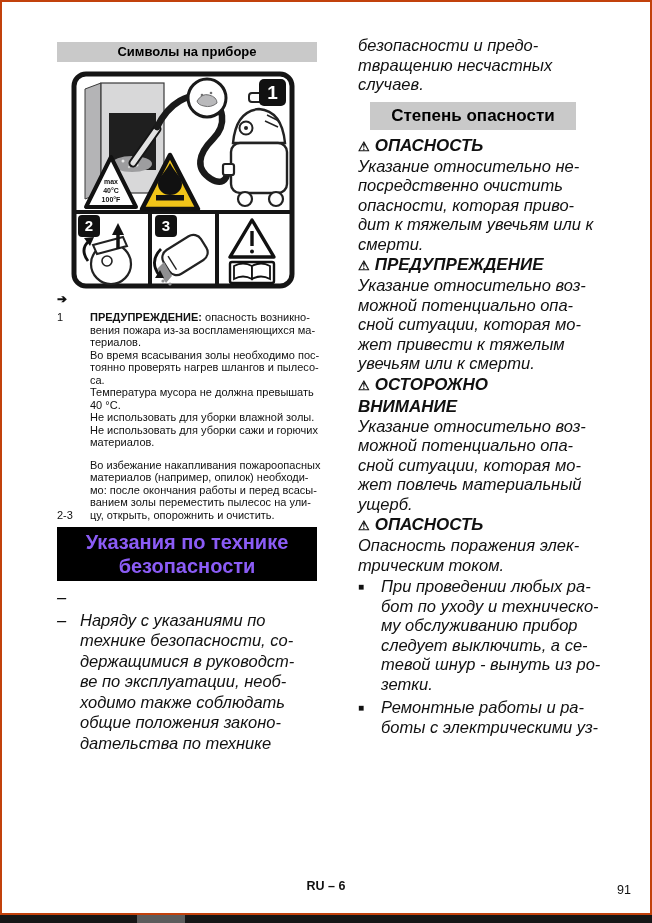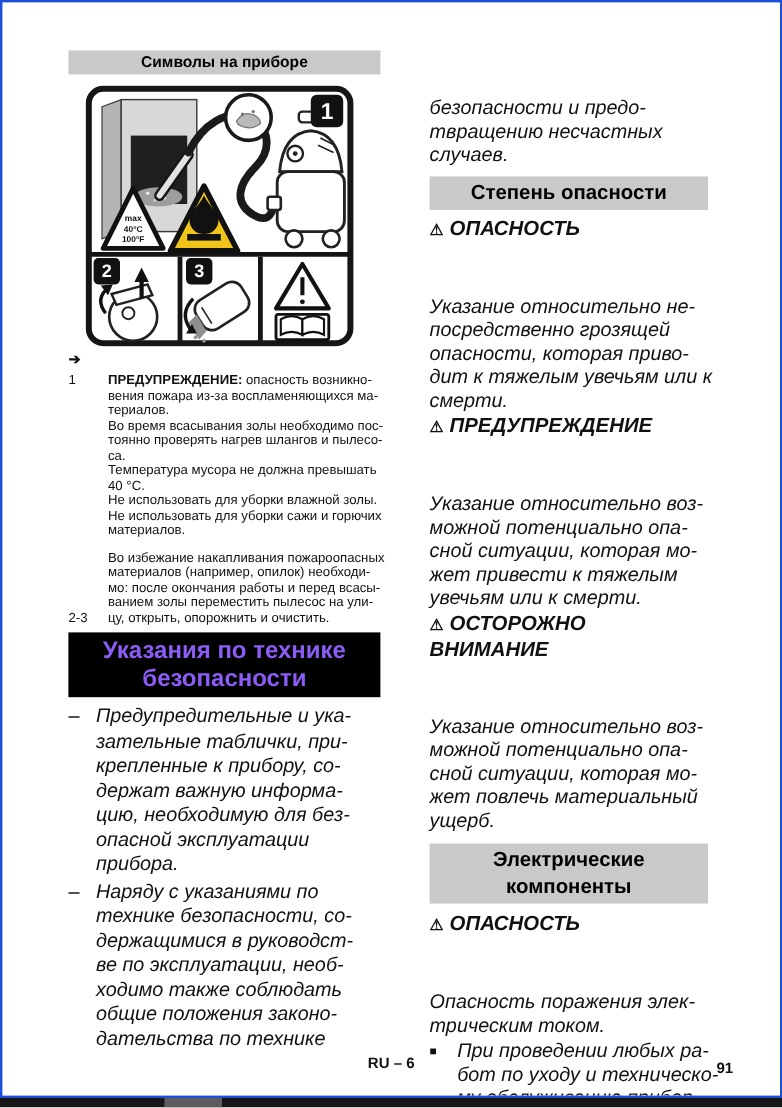--- a/index.html
+++ b/index.html
@@ -1,64 +1,64 @@
 <!DOCTYPE html>
 <html><head>
 <meta charset="utf-8">
 <style>
   html,body{margin:0;padding:0;background:#e8e8e8;}
   .viewport{position:relative;width:652px;height:923px;background:#fff;overflow:hidden;
             font-family:"Liberation Sans",sans-serif;color:#111;}
   .page{position:absolute;left:0;top:0;right:0;bottom:8px;background:#fff;
-        border:2px solid #1d4ed8;box-sizing:border-box;overflow:hidden;}
+        border:2px solid #c2410c;box-sizing:border-box;overflow:hidden;}
 
   .col{position:absolute;}
   .col-left{left:55px;top:40px;width:278px;}
   .col-right{left:356px;top:34px;width:288px;}
 
   .ws{white-space:pre-line;}
   p{margin:0;}
 
   .gray-header{background:#c9c9c9;text-align:center;font-weight:bold;color:#000;}
   .gray-header.small{font-size:13px;line-height:14px;padding:3px 0;margin-bottom:9px;width:260px;}
-  .gray-header.big{font-size:17px;line-height:22px;padding:3px 17px;width:198px;margin:7px 0 5px;}
+  .gray-header.big{font-size:17px;line-height:22px;padding:3px 4px;width:198px;margin:7px 12px 5px;}
 
   .figure{width:224px;height:218px;margin-left:14px;margin-bottom:4px;}
   svg text{font-family:"Liberation Sans",sans-serif;}
 
   .arrow-row{display:flex;font-size:11px;line-height:13px;margin-bottom:5px;}
   .arrow-glyph{width:21px;flex:none;font-size:12px;font-weight:bold;}
 
   .num-item{display:flex;font-size:11px;line-height:12.5px;}
   .num-item.first{margin-bottom:10px;}
   .num-item.second{margin-bottom:6px;align-items:flex-end;}
   .num-col{width:33px;flex:none;}
 
   .black-header{background:#000;color:#8b5cf6;text-align:center;font-weight:bold;
                 font-size:20px;line-height:24px;padding:3px 0;width:260px;margin:5px 0 0;}
 
   .dash-list{list-style:none;margin:6px 0 0;padding:0;font-style:italic;
              font-size:16.5px;line-height:20.5px;}
   .dash-list li{display:flex;margin-bottom:2px;}
   .dash-col{width:23px;flex:none;}
 
-  .italic{font-style:italic;margin-top:45px;}
+  .italic{font-style:italic;}
   .body-lg{font-size:16.5px;line-height:19.5px;}
 
   .level-title{font-weight:bold;font-style:italic;font-size:17px;line-height:21px;
                display:flex;align-items:baseline;}
   .tri{font-style:normal;font-size:13px;margin-right:5px;}
 
   .sq-list{list-style:none;margin:2px 0 0;padding:0;}
   .sq-list li{display:flex;margin-bottom:4px;}
   .sq-col{width:23px;flex:none;font-size:10px;line-height:19.5px;font-style:normal;}
 
   .footer-ref{position:absolute;left:0;right:0;bottom:20px;text-align:center;
               font-weight:bold;font-size:12.5px;}
-  .page-num{position:absolute;right:39px;bottom:16px;font-weight:bold;font-size:12.5px;}
+  .page-num{position:absolute;right:19px;bottom:16px;font-weight:normal;font-size:12.5px;}
 
   .bottom-bar{position:absolute;left:0;right:0;bottom:0;height:8px;background:#161616;}
   .bottom-bar .thumb{position:absolute;left:137px;width:48px;top:0;bottom:0;background:#5c5c5c;}
 </style>
 </head>
 <body>
 
 <div class="viewport">
   <div class="page">
 
@@ -197,27 +197,20 @@
 ванием золы переместить пылесос на ули-
 цу, открыть, опорожнить и очистить.</p>
       </div>
 
       <div class="black-header ws">Указания по технике
 безопасности</div>
 
       <ul class="dash-list">
         <li>
           <span class="dash-col">–</span>
-          <p class="ws">Предупредительные и ука-
-зательные таблички, при-
-крепленные к прибору, со-
-держат важную информа-
-цию, необходимую для без-
-опасной эксплуатации
-прибора.</p>
         </li>
         <li>
           <span class="dash-col">–</span>
           <p class="ws">Наряду с указаниями по
 технике безопасности, со-
 держащимися в руководст-
 ве по эксплуатации, необ-
 ходимо также соблюдать
 общие положения законо-
 дательства по технике</p>
@@ -232,21 +225,21 @@
 случаев.</p>
 
       <div class="gray-header big">Степень опасности</div>
 
       <div>
         <div class="level-title">
           <span class="tri">⚠</span>
           <span>ОПАСНОСТЬ</span>
         </div>
         <p class="ws italic body-lg">Указание относительно не-
-посредственно грозящей
+посредственно очистить
 опасности, которая приво-
 дит к тяжелым увечьям или к
 смерти.</p>
       </div>
 
       <div>
         <div class="level-title">
           <span class="tri">⚠</span>
           <span>ПРЕДУПРЕЖДЕНИЕ</span>
         </div>
@@ -268,22 +261,20 @@
         <div class="level-title">
           <span>ВНИМАНИЕ</span>
         </div>
         <p class="ws italic body-lg">Указание относительно воз-
 можной потенциально опа-
 сной ситуации, которая мо-
 жет повлечь материальный
 ущерб.</p>
       </div>
 
-      <div class="gray-header big ws" style="margin-top:9px;margin-bottom:6px;">Электрические
-компоненты</div>
 
       <div class="level-title">
         <span class="tri">⚠</span>
         <span>ОПАСНОСТЬ</span>
       </div>
       <p class="ws italic body-lg">Опасность поражения элек-
 трическим током.</p>
 
       <ul class="sq-list italic body-lg">
         <li>

